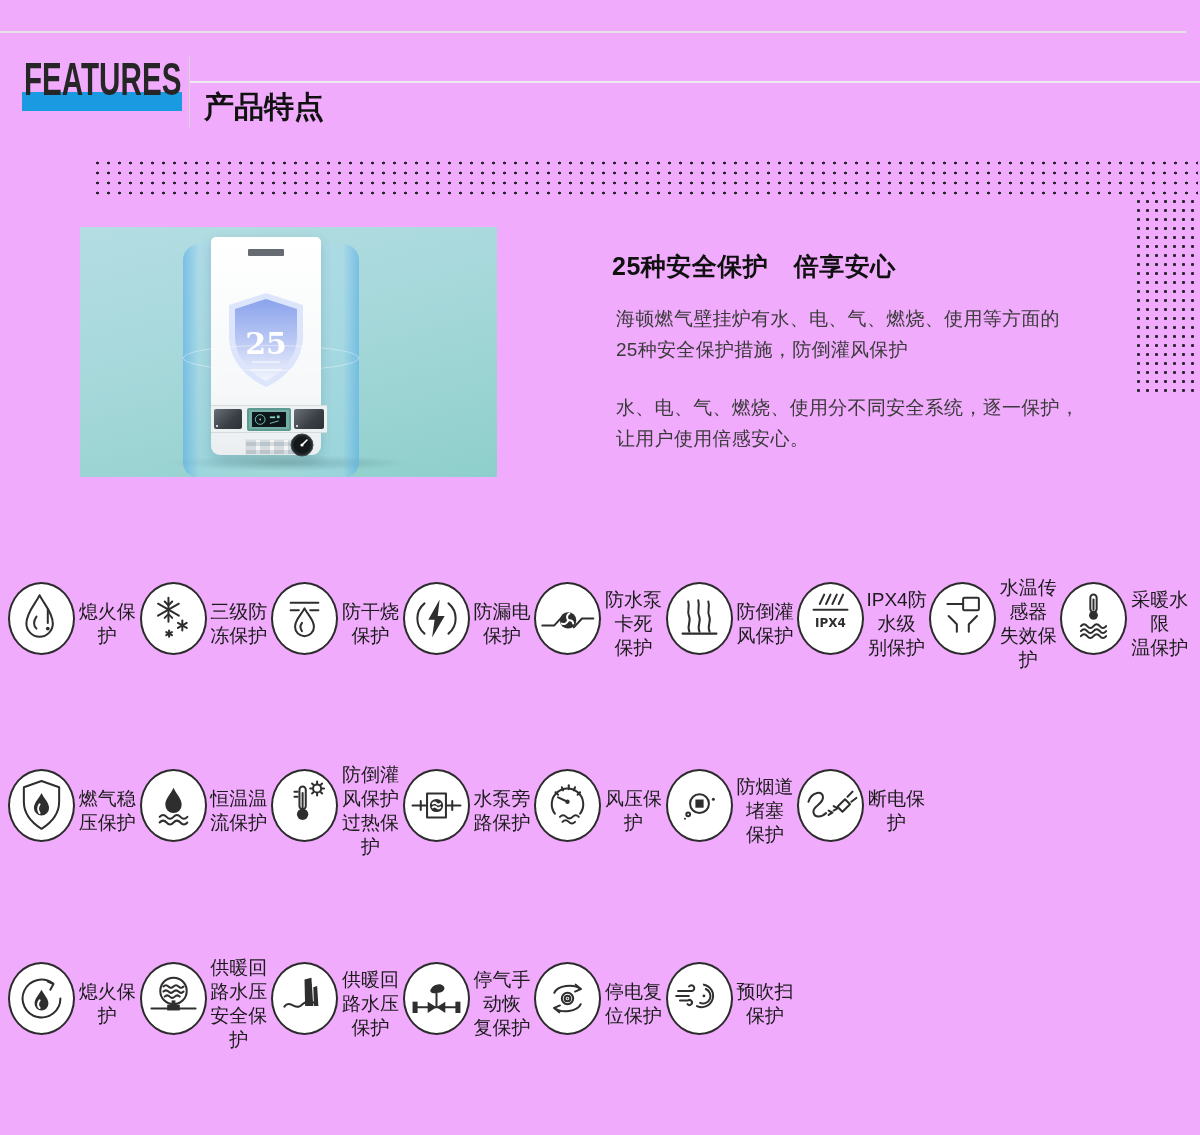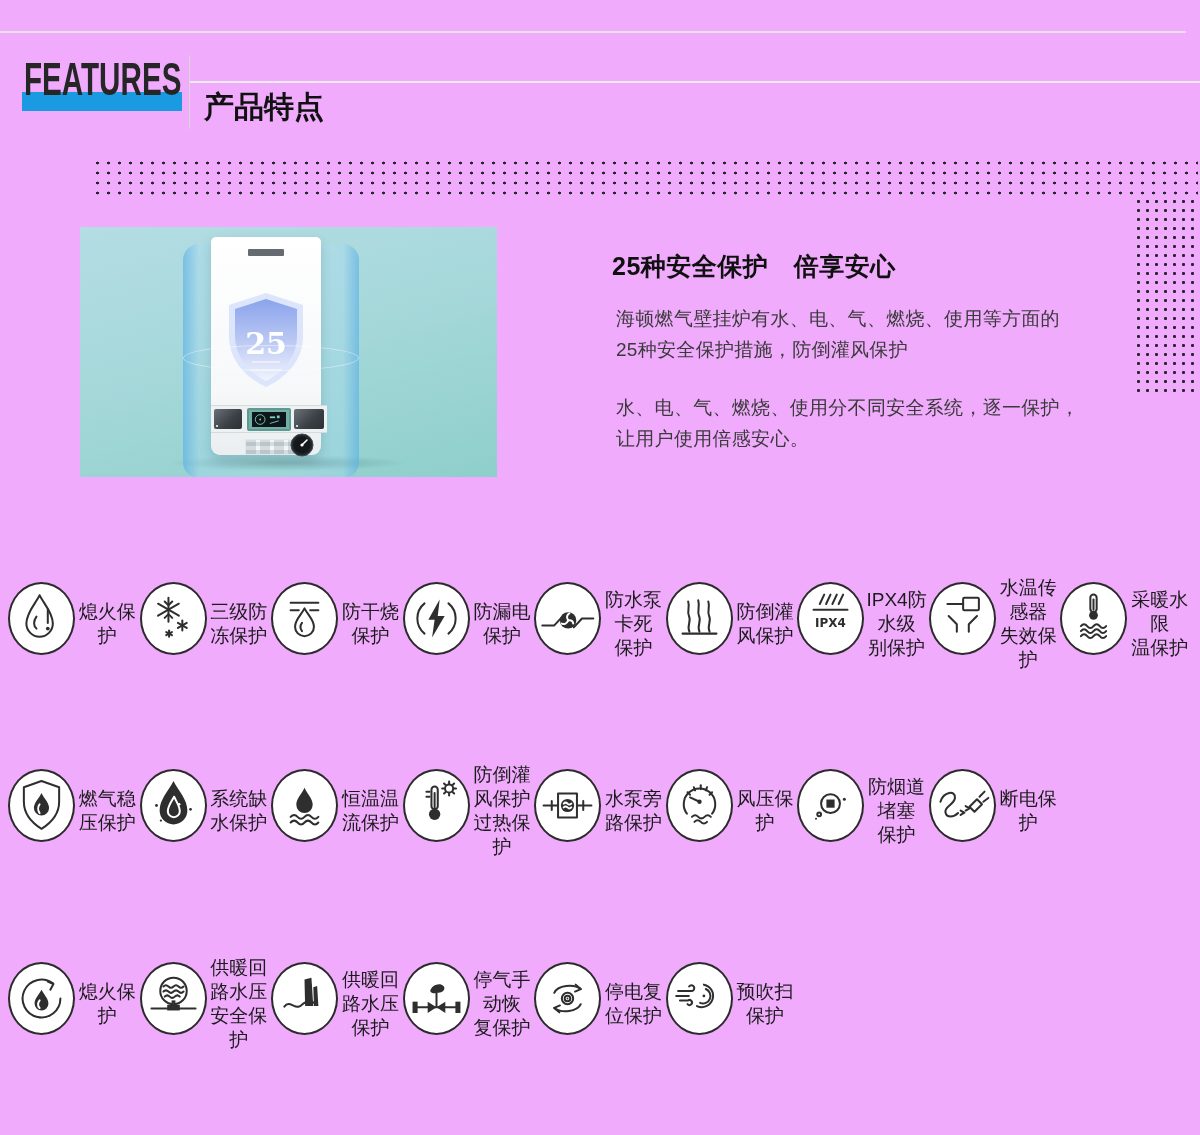--- a/index.html
+++ b/index.html
@@ -308,35 +308,20 @@
             <path class="w" d="M47 48 C44 52 44 58 47 62" stroke-width="2"></path>
           </svg>
         </div>
         <div class="feat-label">
           <div>燃气稳压保护</div>
         </div>
       </div>
       <div class="feat">
         <div class="feat-circle">
           <svg class="ic" viewBox="0 0 100 100">
-            <path class="f" d="M50 11 C42 27 28 40 28 58 a22 22 0 0 0 44 0 C72 40 58 27 50 11 Z"></path>
-            <path class="w" d="M51 36 C46 45 41 51 41 59 a9.5 9.5 0 0 0 19 0 C60 51 55 45 51 36 Z" stroke-width="2.2"></path>
-            <circle class="wf" cx="59" cy="48" r="2"></circle>
-            <circle class="f" cx="23" cy="50" r="2.2"></circle>
-            <circle class="f" cx="77" cy="56" r="2.2"></circle>
-            <circle class="f" cx="30" cy="74" r="1.8"></circle>
-          </svg>
-        </div>
-        <div class="feat-label">
-          <div>系统缺水保护</div>
-        </div>
-      </div>
-      <div class="feat">
-        <div class="feat-circle">
-          <svg class="ic" viewBox="0 0 100 100">
             <path class="f" d="M50 22 C45 33 37 39 37 49 a13 13 0 0 0 26 0 C63 39 55 33 50 22 Z"></path>
             <path d="M28 68 q5.5 -6 11 0 t11 0 t11 0 t11 0" stroke-width="2.4"></path>
             <path d="M28 77 q5.5 -6 11 0 t11 0 t11 0 t11 0" stroke-width="2.4"></path>
           </svg>
         </div>
         <div class="feat-label">
           <div>恒温温流保护</div>
         </div>
       </div>
       <div class="feat">

